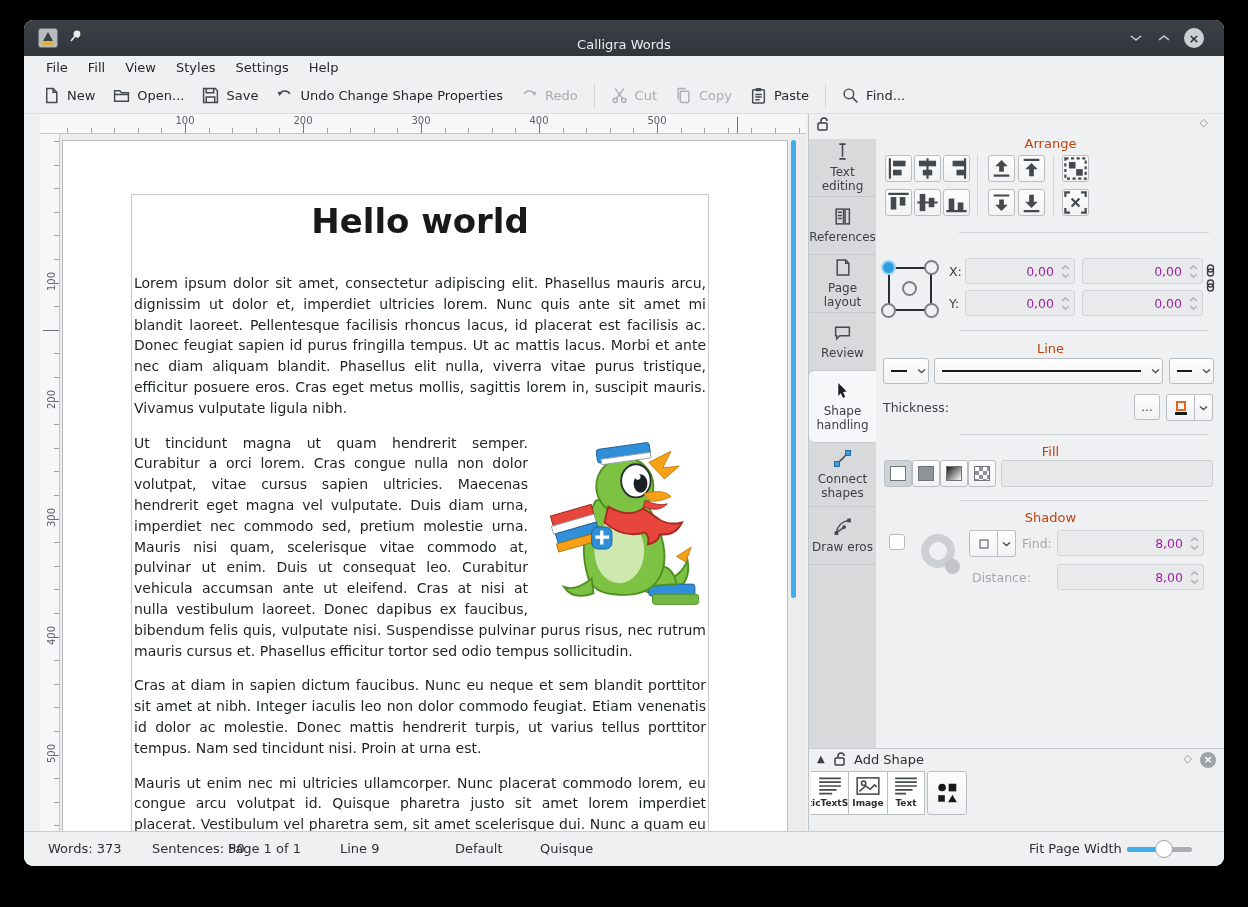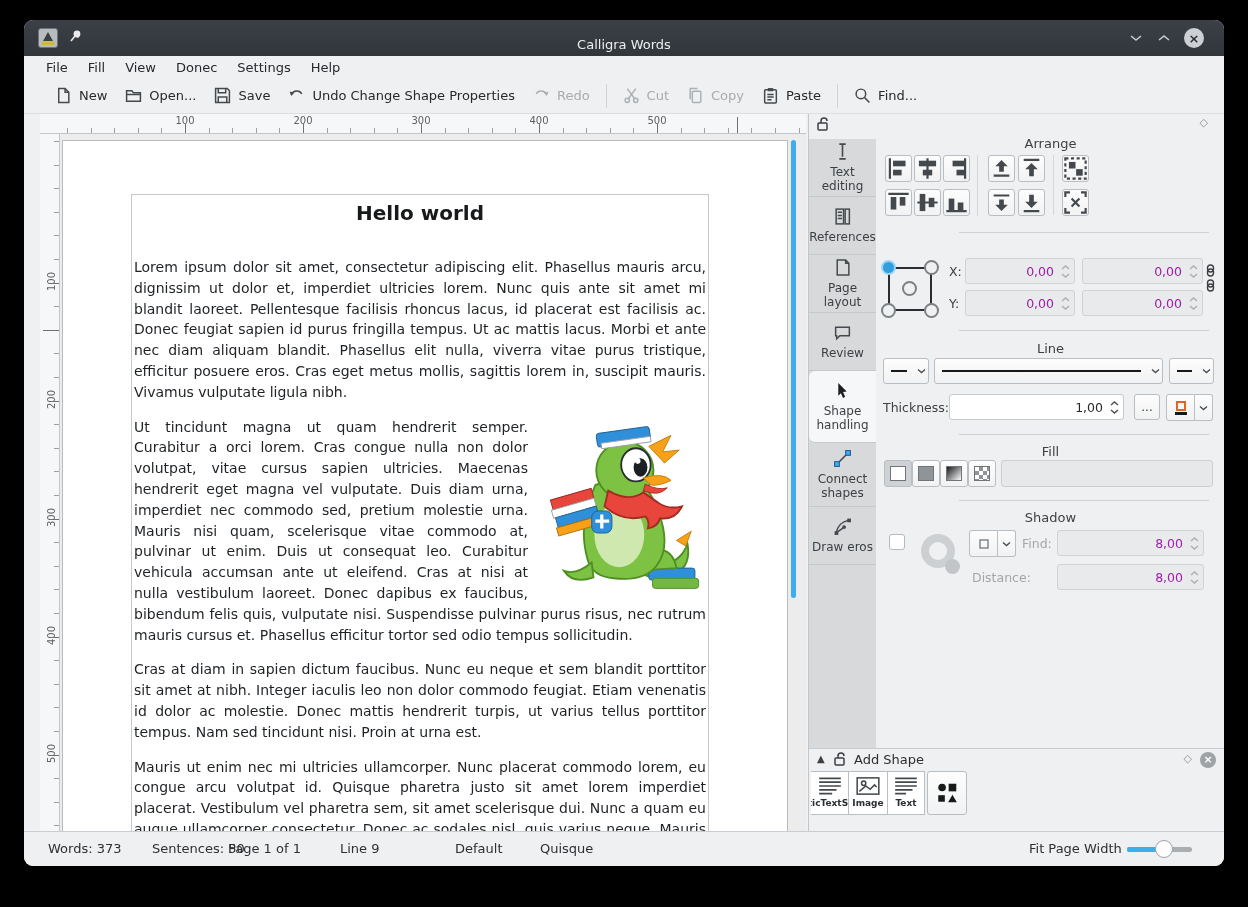--- a/index.html
+++ b/index.html
@@ -22,21 +22,21 @@
   .win-btn svg { stroke:#c8cccf; stroke-width:1.6; fill:none; }
   .close-circle { background:#ccd0d4; border-radius:50%; color:#2b3035; font-size:13px; line-height:19px; text-align:center; font-weight:bold; }
 
   
   .menubar { position:absolute; left:0; top:36px; right:0; height:22px; display:flex; align-items:center;
     padding-left:12px; font-size:13px; color:#26292d; background:#eff0f1; }
   .menu-item { padding:2px 10px; }
 
   
   .toolbar { position:absolute; left:0; top:58px; right:0; height:36px; display:flex; align-items:center;
-    padding-left:22px; font-size:13px; color:#26292d; background:#eff0f1; border-bottom:1px solid #dcdee0; }
+    padding-left:10px; font-size:13px; color:#26292d; background:#eff0f1; border-bottom:1px solid #dcdee0; }
   .tbtn { display:flex; align-items:center; gap:7px; padding:5px 9px; }
   .tbtn svg { width:17px; height:17px; }
   .tbtn.disabled { color:#a7acb0; }
   .tsep { width:1px; height:24px; background:#d2d5d8; margin:0 7px; }
 
   
   .workspace { position:absolute; left:0; top:94px; right:0; bottom:35px; background:#eff0f1; }
 
   .corner { position:absolute; left:16px; top:0; width:20px; height:20px; background:#f6f7f8; border-bottom:1px solid #c3c7ca; }
   .hruler { position:absolute; left:36px; top:0; width:746px; height:20px; background:#f6f7f8;
@@ -50,37 +50,37 @@
     background-image:repeating-linear-gradient(to bottom,#9aa0a4 0 1px,transparent 1px 23.6px);
     background-size:5px 100%; background-repeat:no-repeat; background-position:right 7px; }
   .vlab { position:absolute; left:2px; transform:rotate(-90deg); font-size:10px; color:#5d6165; }
   .vtick { position:absolute; right:0; height:1px; width:9px; background:#6d7175; }
 
   .canvas { position:absolute; left:36px; top:20px; width:746px; bottom:0; background:#ececec; overflow:hidden; }
   .page { position:absolute; left:2px; top:6px; width:726px; height:720px; background:#fff; border:1px solid #b9bcbf; overflow:hidden; }
   .vscroll { position:absolute; left:731px; top:6px; width:5px; height:458px; border-radius:3px; background:#3daee9; }
 
   .textframe { position:absolute; left:68px; top:53px; width:578px; height:900px; border:1px solid #c9c9c9; padding:4px 2px; }
-  .doc-title { text-align:center; font-size:20px; font-weight:bold; color:#17191b; margin:2px 0 32px 0; }
+  .doc-title { text-align:center; font-size:34px; font-weight:bold; color:#17191b; margin:2px 0 32px 0; }
   .doc-p { font-size:14px; line-height:20.8px; text-align:justify; color:#1e2225; margin-bottom:14px; }
   .konqi { float:right; width:166px; height:182px; margin:2px 0 2px 12px; }
 
   
   .panel { position:absolute; left:784px; top:0; width:416px; bottom:0; background:#eff0f1; border-left:1px solid #c2c6c9; }
   .panel-lock { position:absolute; left:8px; top:3px; }
   .panel-float { position:absolute; right:16px; top:2px; color:#8b9094; font-size:11px; }
 
   .tabstrip { position:absolute; left:0; top:25px; width:67px; bottom:0; background:#d7d9db; }
   .tool-tab { position:absolute; left:0; width:67px; background:#d7d9db; border-bottom:1px solid #c6c9cc;
     display:flex; flex-direction:column; align-items:center; justify-content:center; gap:4px;
     font-size:12px; color:#3b3f43; text-align:center; line-height:14px; padding:2px; }
   .tool-tab.sel { background:#f6f7f8; border-radius:6px 0 0 6px; border-bottom:1px solid #c6c9cc; }
   .tool-tab svg { width:19px; height:19px; }
 
-  .sec-title { position:absolute; font-size:13px; color:#404040; width:349px; left:67px; text-align:center; }
+  .sec-title { position:absolute; font-size:13px; color:#c2410c; width:349px; left:67px; text-align:center; }
   .hsep { position:absolute; height:1px; background:#cfd2d5; left:150px; width:250px; }
 
   .btn { background:linear-gradient(#fdfdfd,#f1f2f3); border:1px solid #b9bec2; border-radius:3px;
     display:flex; align-items:center; justify-content:center; }
   .abtn { position:absolute; width:27px; height:27px; }
   .gsep { position:absolute; width:1px; height:60px; background:#d4d7d9; }
 
   .spin { position:absolute; height:26px; border:1px solid #c6cacd; border-radius:3px; background:#fff;
     display:flex; align-items:center; font-size:12.5px; }
   .spin .val { flex:1; text-align:right; padding-right:4px; color:#26292c; }
@@ -177,21 +177,21 @@
           <path d="M1 6 L6 2 L11 6"></path>
         </svg>
       </div>
     <div class="win-btn close-circle" style="right:20px">×</div>
   </div>
 
   <div class="menubar">
     <span class="menu-item">File</span>
     <span class="menu-item">Fill</span>
     <span class="menu-item">View</span>
-    <span class="menu-item">Donec</span>
+    <span class="menu-item">Styles</span>
     <span class="menu-item">Settings</span>
     <span class="menu-item">Help</span>
   </div>
 
   <div class="toolbar">
     <div class="tbtn">
       <svg class="oi" viewBox="0 0 16 16">
         <path d="M3.5 1.5h6l3.5 3.5v9.5h-9.5z"></path>
           <path d="M9.5 1.5v3.5H13"></path>
         </svg>
@@ -578,31 +578,20 @@
       </div>
       <div class="dd" style="left:360px;top:244px;width:45px">
         <span class="sample"></span>
         <span class="chev">
             <svg viewBox="0 0 9 6">
               <path d="M1 1.5 L4.5 4.5 L8 1.5"></path>
             </svg>
           </span>
       </div>
       <span class="flabel" style="left:74px;top:286px">Thickness:</span>
-      <div class="spin" style="left:140px;top:280px;width:175px">
-        <span class="val">1,00</span>
-        <span class="arrows">
-          <svg viewBox="0 0 9 5">
-              <path d="M1 4 L4.5 1 L8 4"></path>
-            </svg>
-            <svg viewBox="0 0 9 5">
-              <path d="M1 1 L4.5 4 L8 1"></path>
-            </svg>
-          </span>
-      </div>
       <div class="btn" style="position:absolute;left:325px;top:280px;width:26px;height:26px;font-size:12px;color:#3d4246">
         <span>...</span>
       </div>
       <div class="splitbtn" style="left:357px;top:280px">
         <span class="ic-part">
           <svg width="16" height="16">
               <rect x="4" y="2" width="8" height="8" fill="none" stroke="#e8641a" stroke-width="2"></rect>
             <rect x="2" y="12" width="12" height="3" fill="#17191b"></rect>
             </svg>
           </span>

